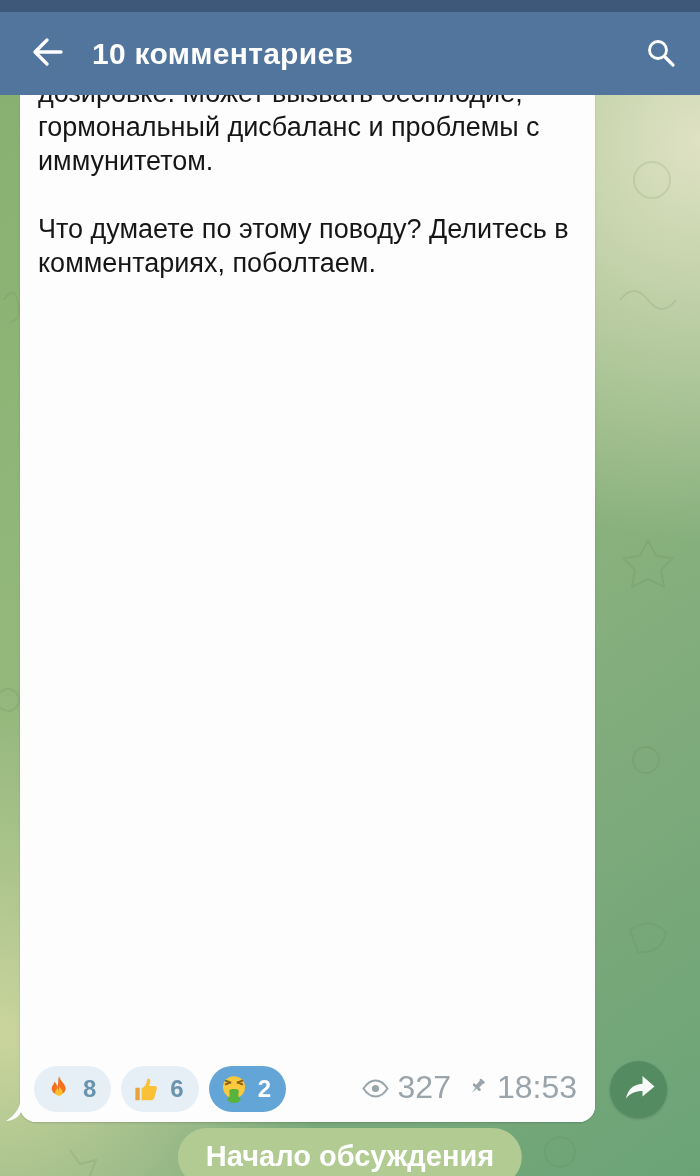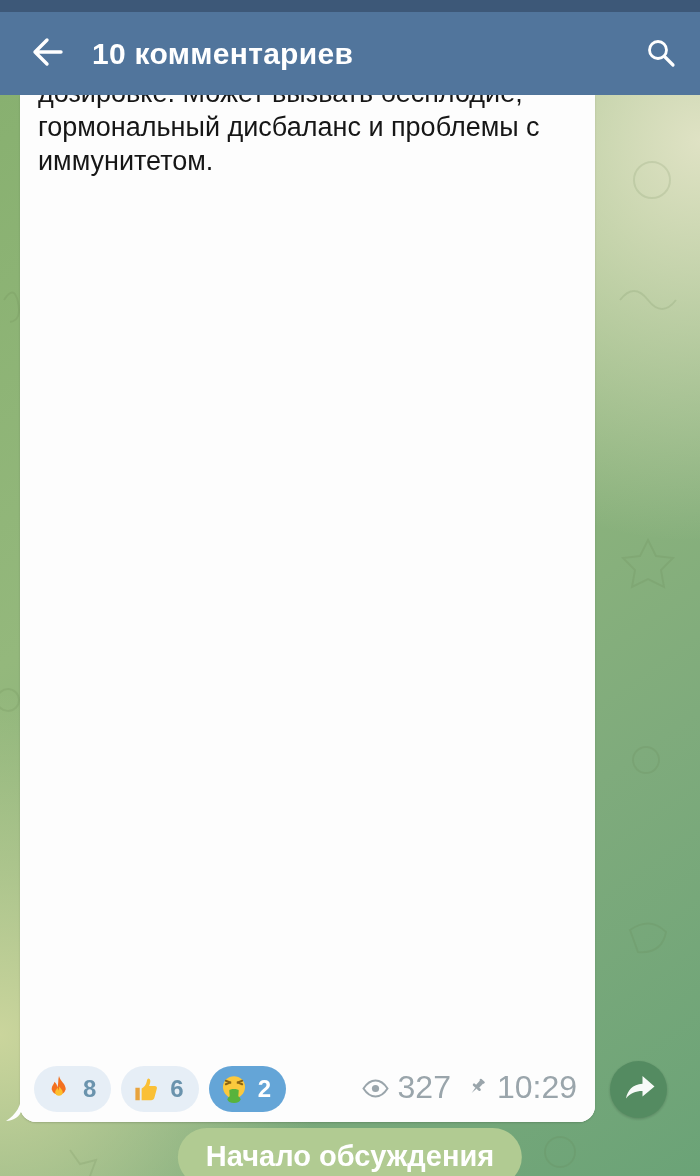--- a/index.html
+++ b/index.html
@@ -78,20 +78,21 @@
             <circle cx="13" cy="13" r="8.5" stroke="#fff" stroke-width="2.8" fill="none"></circle>
             <line x1="19.5" y1="19.5" x2="28" y2="28" stroke="#fff" stroke-width="3.2" stroke-linecap="round"></line>
           </svg>
       </span>
     </button>
   </div>
 
   <div class="bubble">
     <div class="msg-text">
         <p>дозировке. Может вызвать бесплодие, гормональный дисбаланс и проблемы с иммунитетом.</p>
+        <p>Что думаете по этому поводу? Делитесь в комментариях, поболтаем.</p>
       </div>
     <div class="bubble-footer">
       <div class="reactions">
           <button class="reaction">
             <span class="remoji">
               <svg width="30" height="30" viewBox="0 0 24 24">
                 <path d="M12 1.5 C13.2 6 17.4 7.6 17.4 12.2 A5.9 5.9 0 0 1 6.1 12.2 C6.1 9.6 7.8 8.5 8.4 6.2 C10 7.8 10.6 9 10.6 10.8 C11.8 8.2 11 4.8 12 1.5 Z" fill="#f3701f"></path>
                 <path d="M12.2 10 C13.4 12 15 12.6 15 14.8 A3.1 3.1 0 0 1 8.9 14.8 C8.9 13 10.2 12.4 10.6 11 C11.3 11.8 11.6 12.5 11.6 13.4 C12.1 12.3 11.9 11.5 12.2 10 Z" fill="#fdbf2d"></path>
               </svg>
             </span>
@@ -129,21 +130,21 @@
         <span>
           <svg width="22" height="22" viewBox="0 0 22 22">
               <g fill="#9aa5ab" transform="rotate(42 11 11)">
                 <rect x="8" y="2" width="6" height="2.4" rx="1"></rect>
                 <rect x="8.8" y="3.5" width="4.4" height="7"></rect>
                 <rect x="6" y="10" width="10" height="2.6" rx="1.3"></rect>
                 <path d="M10.2 12.6 L11.8 12.6 L11 19 Z"></path>
               </g>
             </svg>
         </span>
-        <span>10:29</span>
+        <span>18:53</span>
       </div>
     </div>
   </div>
 
   <svg class="tail" width="16" height="30" viewBox="0 0 16 30">
     <path d="M16 0 C16 13 10 23 0 29 C8 28.5 14 25 16 17 Z" fill="#fdfdfd"></path>
   </svg>
 
   <button class="share-fab">
     <span>

